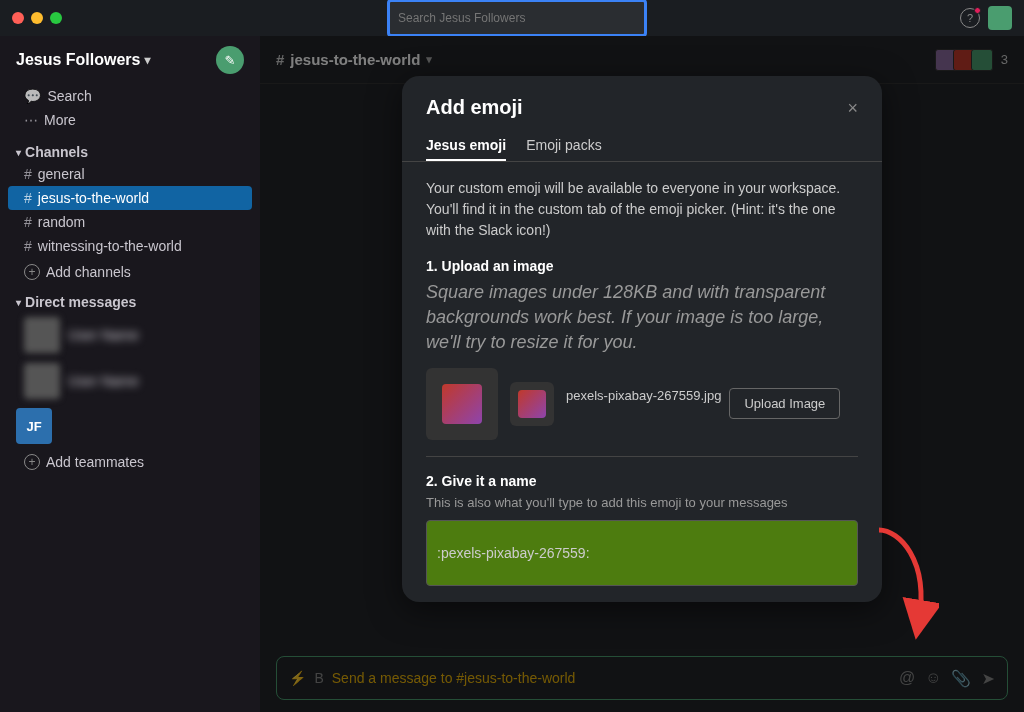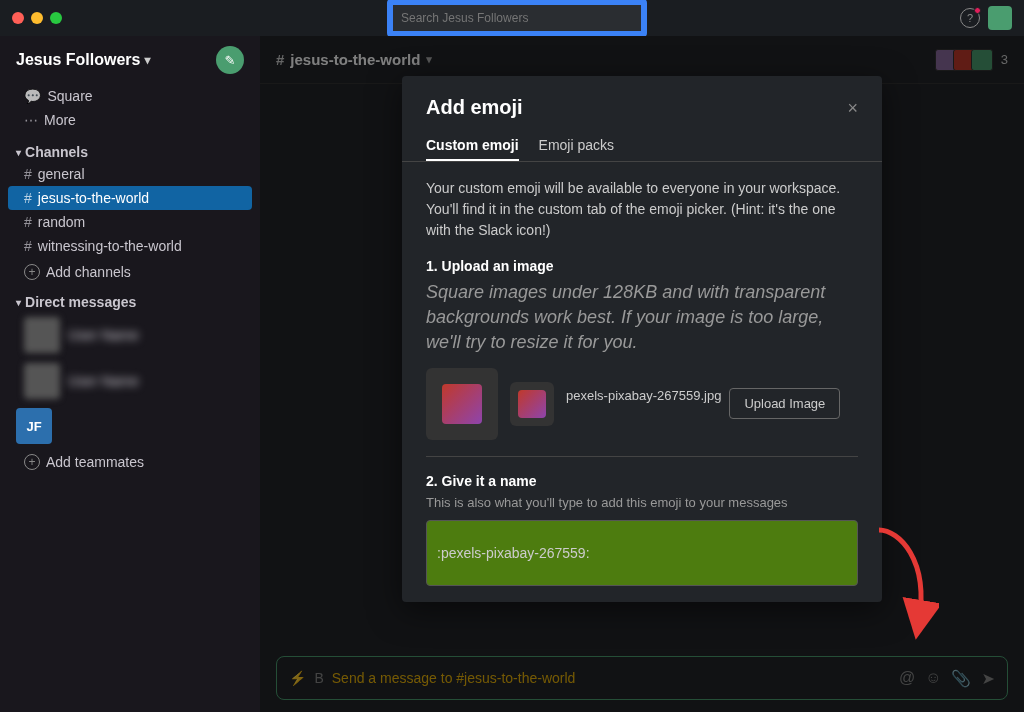--- a/index.html
+++ b/index.html
@@ -37,21 +37,21 @@
     .tl-max { background: #28c840; }
     .titlebar-search {
       flex: 1;
       display: flex;
       justify-content: center;
     }
     .titlebar-search input {
       width: 260px;
       height: 38px;
       background: #2a2d31;
-      border: 6px solid #3b82f6;
+      border: 3px solid #3b82f6;
       border-radius: 4px;
       color: #aaa;
       font-size: 12px;
       padding: 0 8px;
       outline: none;
     }
     .titlebar-right {
       display: flex;
       align-items: center;
       gap: 8px;
@@ -284,21 +284,21 @@
       top: 0; left: 0; right: 0; bottom: 0;
       background: rgba(0,0,0,0.5);
       display: flex;
       align-items: flex-start;
       justify-content: center;
       padding-top: 40px;
       z-index: 100;
     }
     .modal {
       background: #222529;
-      border-radius: 4px;
+      border-radius: 17px;
       width: 480px;
       box-shadow: 0 8px 32px rgba(0,0,0,0.5);
       overflow: hidden;
     }
     .modal-header {
       display: flex;
       align-items: center;
       justify-content: space-between;
       padding: 20px 24px 0;
     }
@@ -499,21 +499,21 @@
       <div class="workspace-name">
         <span>Jesus Followers</span>
         <span class="chevron">▾</span>
       </div>
       <div class="edit-icon-btn">✎</div>
     </div>
 
     <div class="sidebar-nav">
       <div class="sidebar-item">
         <span class="icon">💬</span>
-        <span>Square</span>
+        <span>Search</span>
       </div>
       <div class="sidebar-item">
         <span class="icon">⋯</span>
         <span>More</span>
       </div>
     </div>
 
     <div class="sidebar-section-header">
       <span class="arrow">▾</span>
       <span>Channels</span>
@@ -579,21 +579,21 @@
       </div>
     </div>
 
     <div class="modal-overlay">
       <div class="modal">
         <div class="modal-header">
           <h2 class="modal-title">Add emoji</h2>
           <span class="modal-close">×</span>
         </div>
         <div class="modal-tabs">
-          <div class="modal-tab active">Custom emoji</div>
+          <div class="modal-tab active">Jesus emoji</div>
           <div class="modal-tab">Emoji packs</div>
         </div>
         <div class="modal-body">
           <p class="modal-description">Your custom emoji will be available to everyone in your workspace. You'll find it in the custom tab of the emoji picker. (Hint: it's the one with the Slack icon!)</p>
 
           <p class="modal-section-title">1. Upload an image</p>
           <p class="modal-section-subtitle">Square images under 128KB and with transparent backgrounds work best. If your image is too large, we'll try to resize it for you.</p>
 
           <div class="upload-area">
             <div class="emoji-preview">

